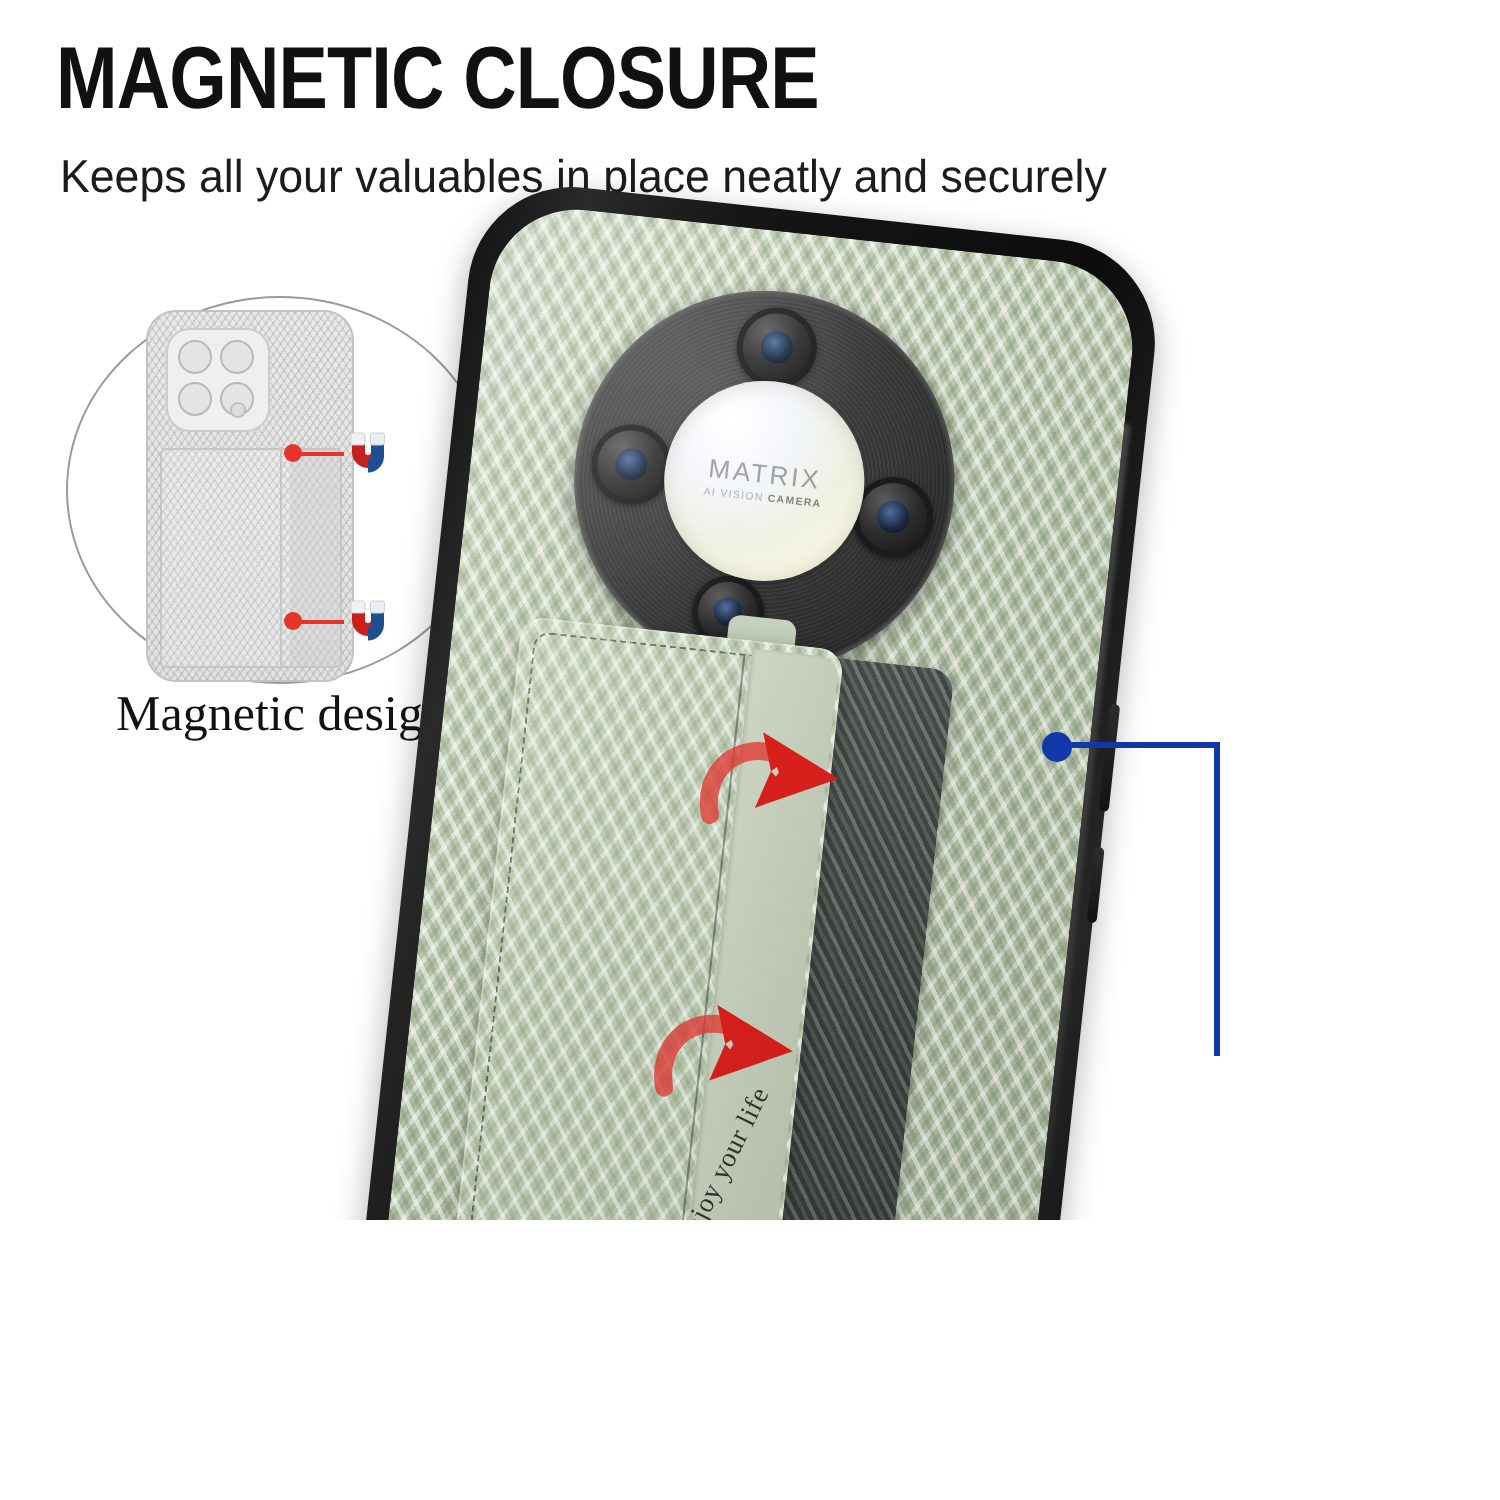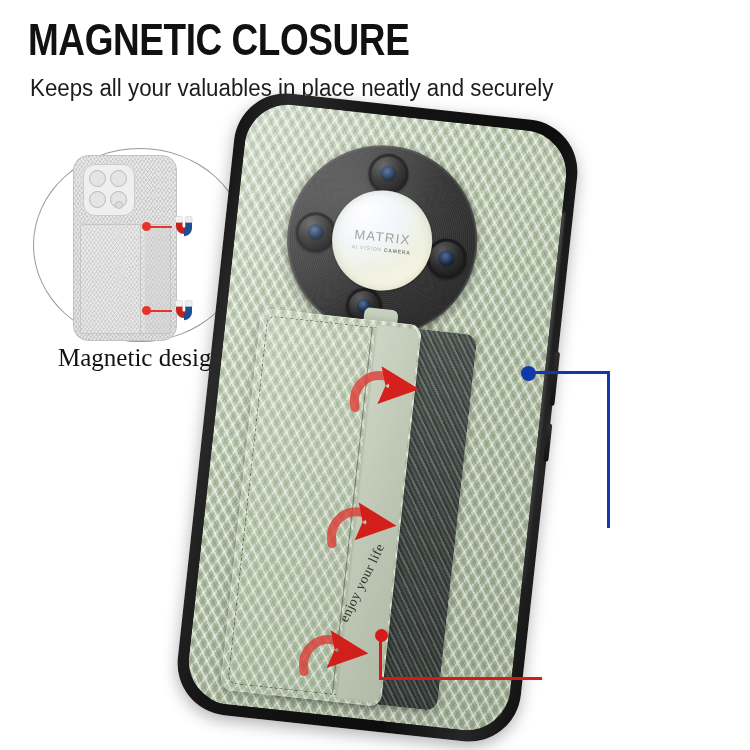--- a/index.html
+++ b/index.html
@@ -1,20 +1,20 @@
 <!DOCTYPE html>
 <html><head>
 <meta charset="utf-8">
 <style>
   html,body{margin:0;padding:0;}
   body{
     width:750px;height:750px;background:#ffffff;overflow:hidden;
     font-family:"Liberation Sans",sans-serif;position:relative;
   }
-  #stage{position:absolute;inset:0;width:750px;height:750px;overflow:hidden;background:#fff;}
+  #stage{position:absolute;inset:0;width:750px;height:610px;overflow:hidden;background:#fff;}
 
   
   .hdr-title{
     position:absolute;left:28px;top:16px;
     font-family:"Liberation Sans",sans-serif;
     font-weight:700;font-size:44px;line-height:48px;
     letter-spacing:-0.5px;color:#111111;
     transform:scaleX(0.84);transform-origin:left top;
     white-space:nowrap;
   }

